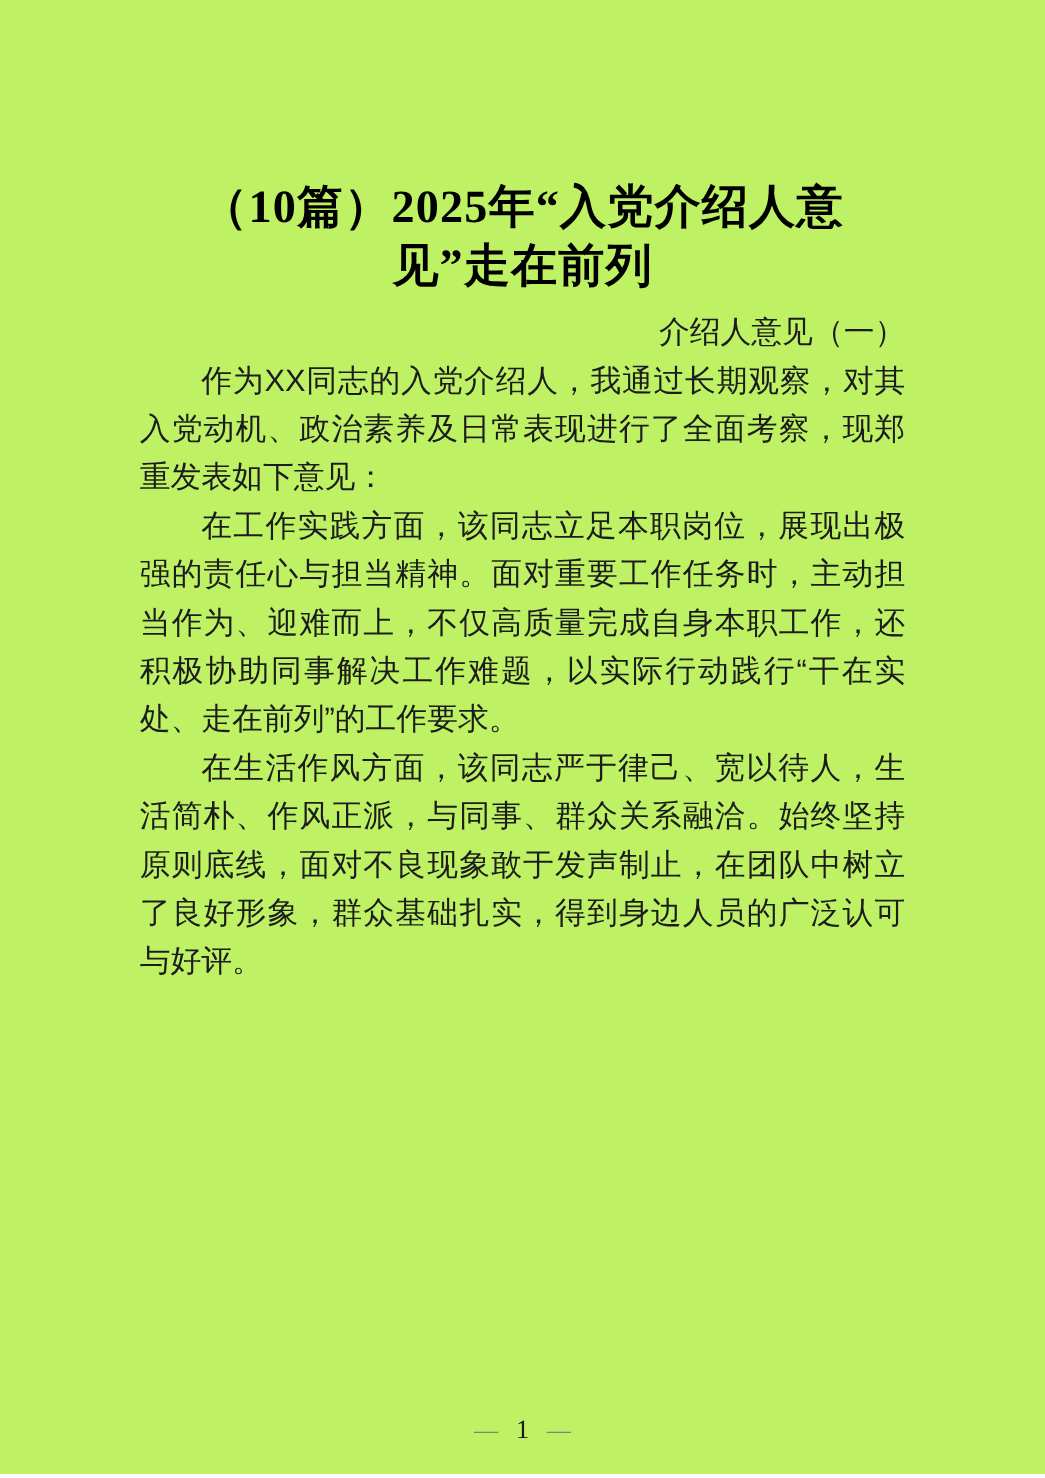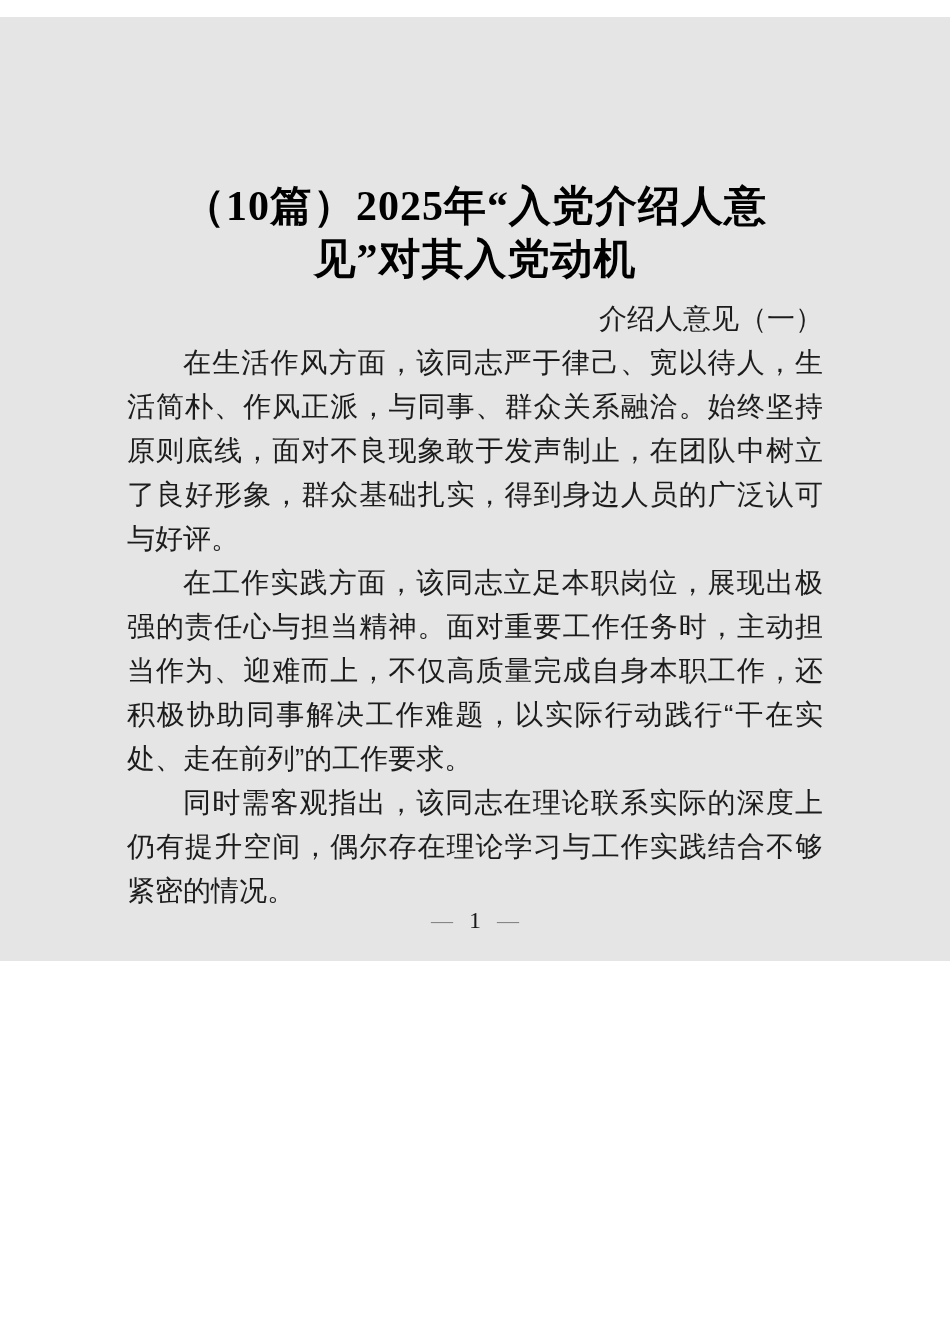--- a/index.html
+++ b/index.html
@@ -1,24 +1,23 @@
 <!DOCTYPE html>
 <html><head>
 <meta charset="utf-8">
 <style>
   html, body { margin: 0; padding: 0; background: #ffffff; }
   .page {
     position: relative;
     width: 950px;
-    height: 944px;
-    background: #e5e5e5;
+    height: 1340px;
+    background: #bef264;
     overflow: hidden;
     font-family: "Liberation Sans", "DejaVu Sans", sans-serif;
     color: #1a1a1a;
-    margin-top: 17px;
   }
   .doc-title {
     position: absolute;
     top: 163px;
     left: 115px;
     right: 115px;
     margin: 0;
     text-align: center;
     font-family: "Liberation Serif", "DejaVu Serif", serif;
     font-weight: 700;
@@ -69,27 +68,27 @@
   }
   .page-number { color: #1a1a1a; }
 </style>
 </head>
 <body>
 
 <div class="page">
 
   <h1 class="doc-title">
     <span class="title-line">（10篇）2025年“入党介绍人意</span>
-    <span class="title-line">见”对其入党动机</span>
+    <span class="title-line">见”走在前列</span>
   </h1>
 
   <div class="doc-body">
     <h2 class="section-heading">介绍人意见（一）</h2>
+    <p class="para">作为XX同志的入党介绍人，我通过长期观察，对其入党动机、政治素养及日常表现进行了全面考察，现郑重发表如下意见：</p>
+    <p class="para">在工作实践方面，该同志立足本职岗位，展现出极强的责任心与担当精神。面对重要工作任务时，主动担当作为、迎难而上，不仅高质量完成自身本职工作，还积极协助同事解决工作难题，以实际行动践行“干在实处、走在前列”的工作要求。</p>
     <p class="para">在生活作风方面，该同志严于律己、宽以待人，生活简朴、作风正派，与同事、群众关系融洽。始终坚持原则底线，面对不良现象敢于发声制止，在团队中树立了良好形象，群众基础扎实，得到身边人员的广泛认可与好评。</p>
-    <p class="para">在工作实践方面，该同志立足本职岗位，展现出极强的责任心与担当精神。面对重要工作任务时，主动担当作为、迎难而上，不仅高质量完成自身本职工作，还积极协助同事解决工作难题，以实际行动践行“干在实处、走在前列”的工作要求。</p>
-    <p class="para">同时需客观指出，该同志在理论联系实际的深度上仍有提升空间，偶尔存在理论学习与工作实践结合不够紧密的情况。</p>
   </div>
 
   <div class="page-footer">
     <span class="footer-dash">—</span><span class="page-number">1</span><span class="footer-dash">—</span>
   </div>
 
 </div>
 
 </body></html>

